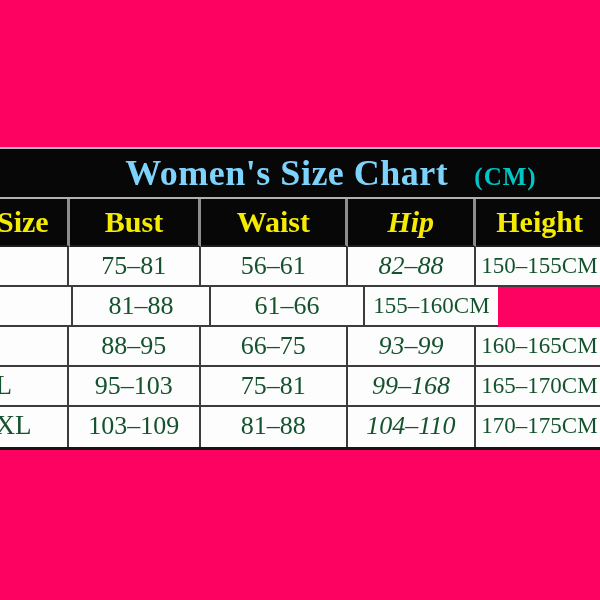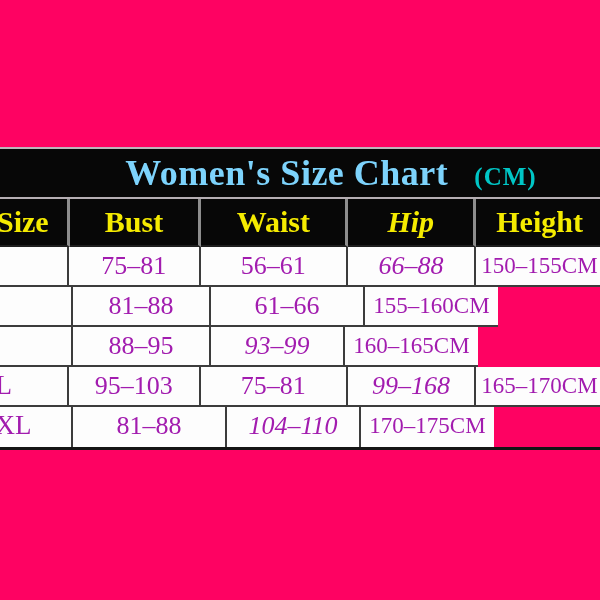--- a/index.html
+++ b/index.html
@@ -63,21 +63,21 @@
     text-align: center;
     box-sizing: border-box;
     border-right: 3px solid #8d8d8d;
     border-bottom: 2px solid #1e1e1e;
     overflow: hidden;
     white-space: nowrap;
   }
   .hcell.last { border-right: none; }
   .dcell {
     background: #fdfdfd;
-    color: #a21caf;
+    color: #14532d;
     font-size: 26px;
     height: 40px;
     line-height: 37px;
     text-align: center;
     box-sizing: border-box;
     border-right: 2px solid #3c3c3c;
     border-bottom: 2px solid #3c3c3c;
     overflow: hidden;
     white-space: nowrap;
   }
@@ -110,47 +110,49 @@
       <div class="hcell c1">Bust</div>
       <div class="hcell c2">Waist</div>
       <div class="hcell c3">Hip</div>
       <div class="hcell c4 last">Height</div>
     </div>
 
     <div class="row">
       <div class="dcell c0">S</div>
       <div class="dcell c1">75–81</div>
       <div class="dcell c2">56–61</div>
-      <div class="dcell c3">66–88</div>
+      <div class="dcell c3">82–88</div>
       <div class="dcell c4 last">150–155CM</div>
     </div>
 
     <div class="row">
       <div class="dcell c0">M</div>
       <div class="dcell c1">81–88</div>
       <div class="dcell c2">61–66</div>
       <div class="dcell c4 last">155–160CM</div>
     </div>
 
     <div class="row">
       <div class="dcell c0">L</div>
       <div class="dcell c1">88–95</div>
+      <div class="dcell c2">66–75</div>
       <div class="dcell c3">93–99</div>
       <div class="dcell c4 last">160–165CM</div>
     </div>
 
     <div class="row">
       <div class="dcell c0">XL</div>
       <div class="dcell c1">95–103</div>
       <div class="dcell c2">75–81</div>
       <div class="dcell c3">99–168</div>
       <div class="dcell c4 last">165–170CM</div>
     </div>
 
     <div class="row lastrow">
       <div class="dcell c0">XXL</div>
+      <div class="dcell c1">103–109</div>
       <div class="dcell c2">81–88</div>
       <div class="dcell c3">104–110</div>
       <div class="dcell c4 last">170–175CM</div>
     </div>
 
   </div>
 </div>
 
 </body></html>

